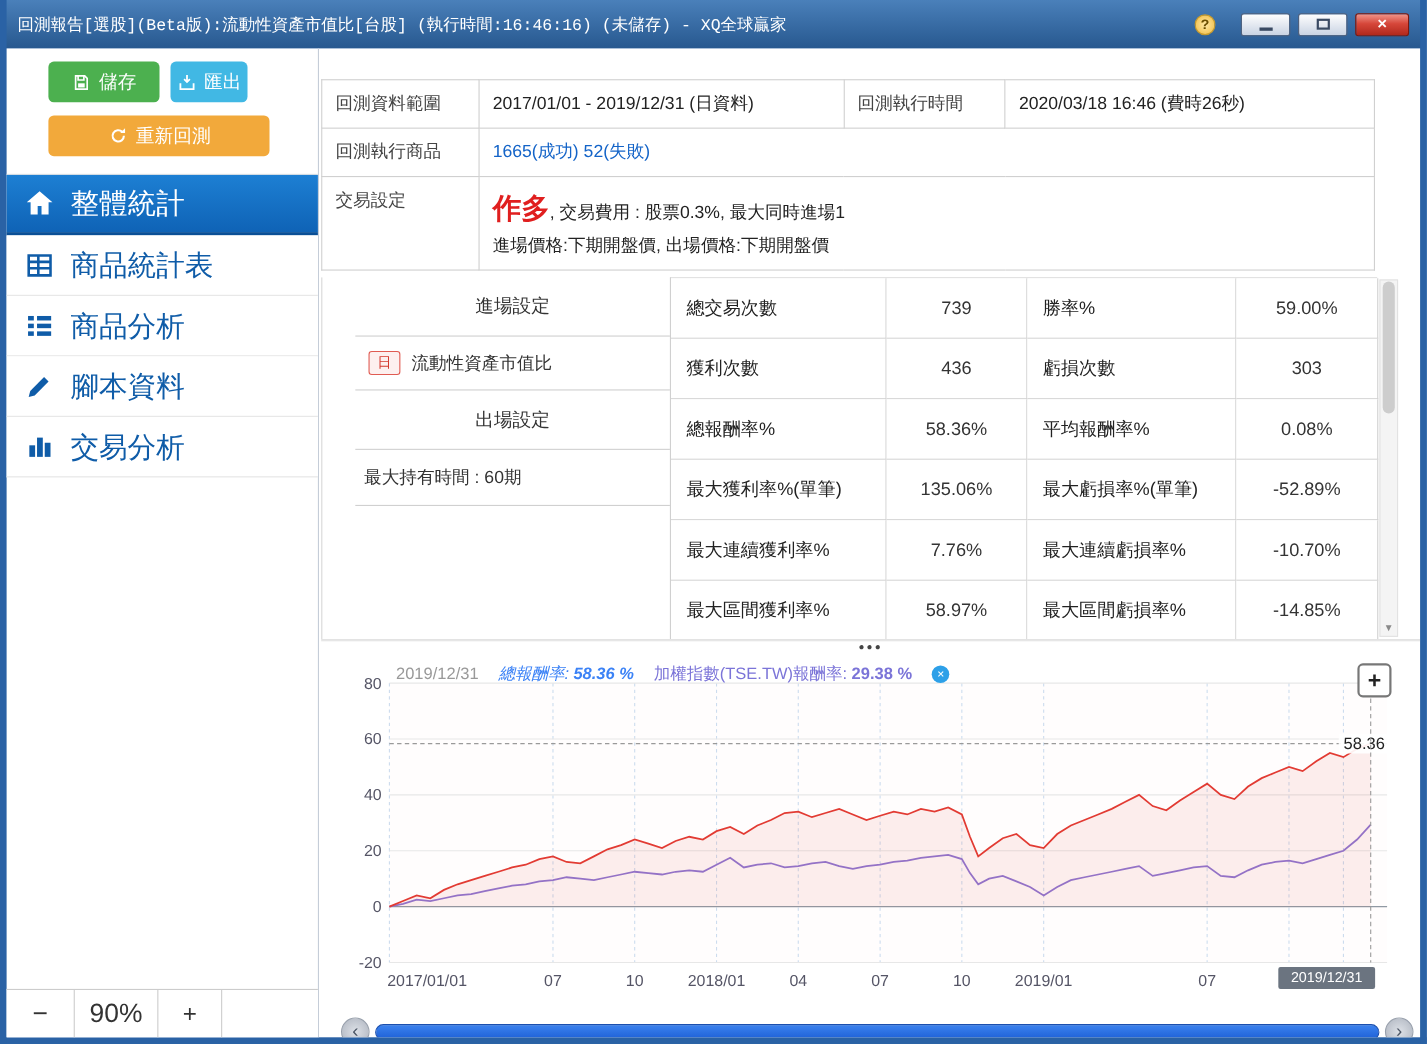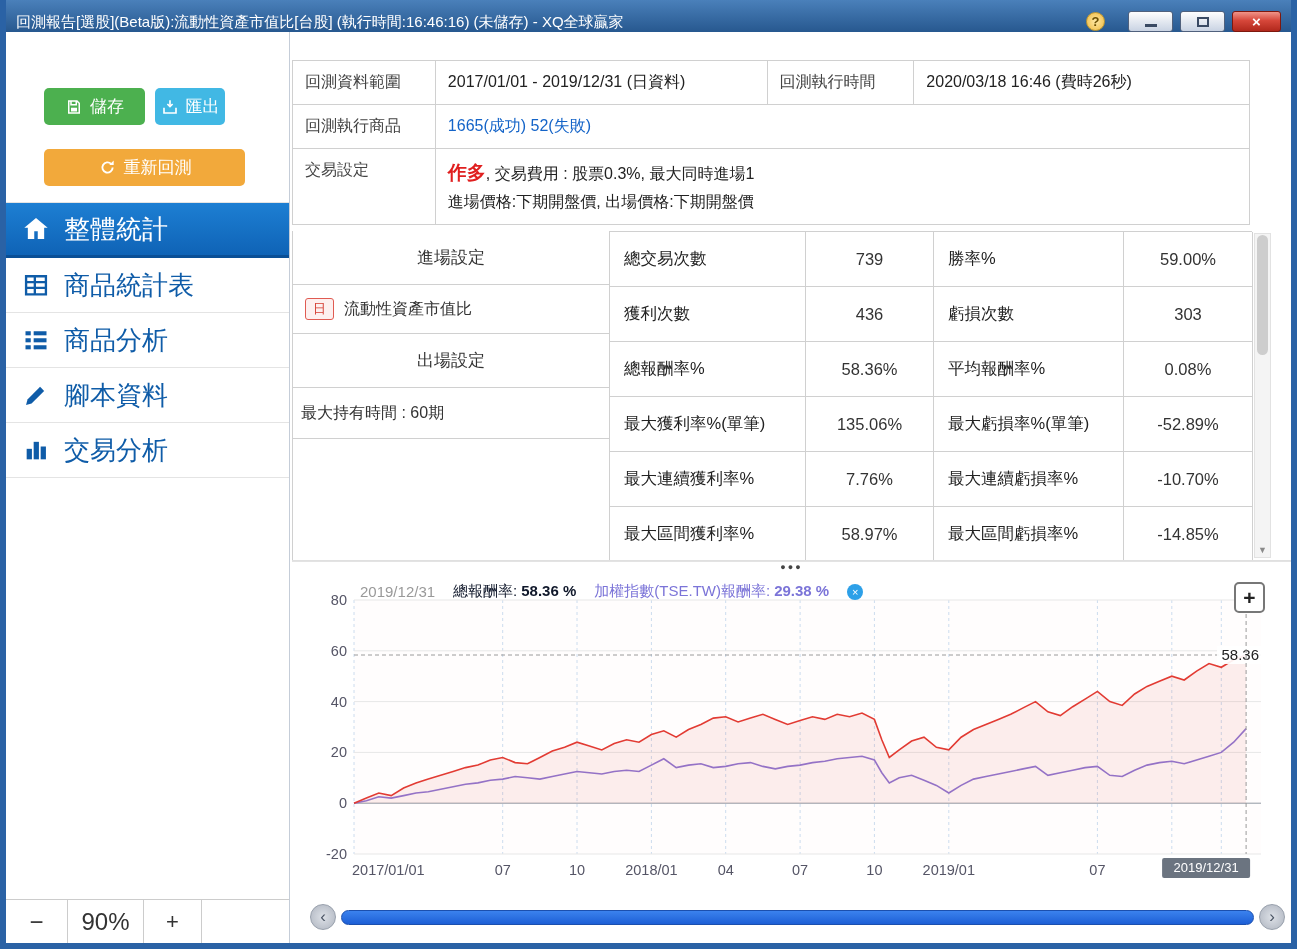--- a/index.html
+++ b/index.html
@@ -1,81 +1,81 @@
 <!DOCTYPE html>
 <html><head>
 <meta charset="utf-8">
 <style>
   * { box-sizing: border-box; margin: 0; padding: 0; }
   html,body { width:1297px; height:949px; }
   body { font-family:"Liberation Sans","DejaVu Sans",sans-serif; background:#2a62a5; position:relative; overflow:hidden; }
   .window { position:absolute; inset:0; border:6px solid #2a62a5; border-top:none; display:flex; flex-direction:column; }
 
   
-  .titlebar { height:32px; background:linear-gradient(#4a80ba,#27588f); color:#fff; display:flex; align-items:flex-end; padding:0 10px; font-size:15px; flex:0 0 auto; }
+  .titlebar { height:44px; background:linear-gradient(#4a80ba,#27588f); color:#fff; display:flex; align-items:center; padding:0 10px; font-size:15px; flex:0 0 auto;font-family:Liberation Mono, monospace; }
   .tb-title { white-space:nowrap; overflow:hidden; }
   .tb-right { margin-left:auto; display:flex; align-items:center; gap:7px; }
   .help-btn { width:19px; height:19px; border-radius:50%; background:radial-gradient(#ffe9a6,#efb93d); border:1px solid #c59a2e; color:#6b4e00; font-weight:bold; font-size:13px; display:flex; align-items:center; justify-content:center; margin-right:16px; }
   .tb-btn { width:45px; height:21px; border:1px solid #50617d; border-radius:3px; background:linear-gradient(#fefefe,#c9d3e3); display:flex; align-items:center; justify-content:center; }
   .glyph-min { width:12px; height:3px; background:#3a4a63; margin-top:8px; }
   .glyph-max { width:12px; height:10px; border:2px solid #3a4a63; background:transparent; }
   .tb-close { width:49px; height:21px; border:1px solid #7e180e; border-radius:3px; background:linear-gradient(#f09489,#d6473a 45%,#b1281c); color:#fff; font-size:15px; font-weight:bold; display:flex; align-items:center; justify-content:center; }
 
   
   .frame { flex:1; display:flex; background:#fff; min-height:0; }
 
   
   .sidebar { width:284px; border-right:1px solid #c5cdd8; position:relative; flex:0 0 auto; }
-  .btn-row { padding:12px 0 0 38px; display:flex; gap:10px;margin-top:44px; }
+  .btn-row { padding:12px 0 0 38px; display:flex; gap:10px; }
   .sb-btn { height:37px; border-radius:5px; color:#fff; font-size:17px; display:inline-flex; align-items:center; justify-content:center; gap:7px; border:none; cursor:pointer; font-family:inherit; }
   .btn-save { background:#4cb04f; width:101px; }
   .btn-export { background:#41b8e4; width:70px; }
-  .btn-rerun { background:#f2a93b; width:201px; margin:24px 0 0 38px; }
+  .btn-rerun { background:#f2a93b; width:201px; margin:12px 0 0 38px; }
   .nav { margin-top:16px; border-top:1px solid #e4e4e4; }
   .nav-item { height:55px; display:flex; align-items:center; gap:14px; padding-left:16px; font-size:26px; color:#0f5ca8; border-bottom:1px solid #e4e4e4; background:#fff; cursor:pointer; }
   .nav-item.active { background:linear-gradient(#1d7fd3,#0f63b6); color:#fff; border-bottom:3px solid #0a4f96;text-align:center; }
   .nav-icon { width:28px; height:28px; flex:0 0 auto; }
   .zoombar { position:absolute; bottom:0; left:0; right:0; height:44px; border-top:1px solid #ccc; display:flex; background:#fff; }
   .zoom-cell { border-right:1px solid #ccc; display:flex; align-items:center; justify-content:center; font-size:24px; color:#333; }
   .zoom-minus { width:62px; font-size:24px; }
   .zoom-level { width:76px; }
   .zoom-plus { width:58px; font-size:22px; }
 
   
   .main { flex:1; position:relative; overflow:hidden; padding-top:28px; }
 
   table.info { margin-left:2px; width:958px; border-collapse:collapse; font-size:16px; color:#222; }
   table.info td { border:1px solid #d0d0d0; padding:11px 12px; }
   td.lbl { color:#444; }
   .blue-val { color:#1464c8; }
-  .dir-long { color:#e01f1f; font-size:19px; font-weight:bold; }
+  .dir-long { color:#e01f1f; font-size:26px; font-weight:bold; }
   .trade-line2 { display:block; margin-top:6px; }
 
   .stats-row { display:flex; margin:6px 0 0 2px; height:330px; overflow:hidden; border-top:0px; position:relative; border-bottom:1px solid #e0e0e0; }
-  .settings { width:317px; border-left:1px solid #d0d0d0; font-size:16px; color:#333; }
+  .settings { width:317px; border-left:1px solid #d0d0d0; font-size:16px; color:#333;padding-left:30px; }
   .set-hd { height:54px; line-height:54px; text-align:center; font-size:17px; border-bottom:1px solid #d0d0d0; }
   .script-line { height:49px; display:flex; align-items:center; gap:10px; padding-left:12px; border-bottom:1px solid #d0d0d0; }
   .day-badge { border:1px solid #e05b52; color:#d43b30; background:#fdf0ef; font-size:13px; padding:1px 7px; border-radius:3px; }
   .exit-rule { height:51px; display:flex; align-items:center; padding-left:8px; border-bottom:1px solid #d0d0d0; }
   .stats-grid { width:643px; display:grid; grid-template-columns:196px 128px 190px 129px; grid-auto-rows:55px; font-size:16.5px; border-left:1px solid #d0d0d0; border-top:1px solid #d0d0d0; margin-top:0; }
   .cell { border-right:1px solid #d0d0d0; border-bottom:1px solid #d0d0d0; display:flex; align-items:center; color:#222; background:#fff; }
   .cell.lab { padding-left:14px;text-align:right; }
   .cell.val { justify-content:center; color:#333; }
   .red { color:#e01f1f; }
   .v-scroll { position:absolute; left:962px; top:2px; bottom:2px; width:17px; background:#f4f4f4; border:1px solid #e2e2e2; }
   .v-thumb { position:absolute; top:1px; left:2px; width:11px; height:120px; background:#cdcdcd; border-radius:6px; }
   .v-arrow { position:absolute; bottom:2px; left:0; right:0; text-align:center; font-size:9px; color:#8a8a8a; }
 
   .splitter { height:13px; margin-left:2px; border-top:1px solid #e3e3e3; text-align:center; color:#444; font-size:9px; letter-spacing:2px; line-height:11px; }
 
   
   .chart-wrap { position:relative; margin:4px 0 0 20px; width:963px; }
   .legend { position:absolute; top:4px; left:50px; display:flex; gap:18px; font-size:15px; align-items:center; z-index:2; }
   .leg-date { color:#999; }
-  .leg-s1 { color:#0f172a; }
+  .leg-s1 { color:#3b82f6;font-style:italic; }
   .leg-s2 { color:#7b74d8; }
   .leg-val { font-weight:bold; margin-left:4px; }
   .leg-close { width:16px; height:16px; border-radius:50%; background:#2da0e8; color:#fff; font-size:11px; display:inline-flex; align-items:center; justify-content:center; cursor:pointer; }
   .chart-zoom { position:absolute; top:4px; right:8px; width:31px; height:31px; border:2px solid #777; border-radius:5px; background:#fff; font-size:21px; font-weight:bold; color:#222; display:flex; align-items:center; justify-content:center; z-index:2; cursor:pointer; }
   #chart-svg { display:block; }
   #chart-svg text.ax { fill:#556; font-size:14.5px; font-family:"Liberation Sans","DejaVu Sans",sans-serif; }
   #chart-svg text.mk { fill:#222; font-size:15px; }
   #chart-svg text.tt { fill:#fff; font-size:13px; }
   .hscroll { display:flex; align-items:center; gap:5px; margin-top:2px; width:975px; }
   .hs-btn { width:26px; height:26px; border-radius:50%; background:radial-gradient(#dde1e7,#aeb4bf); border:1px solid #98a0ac; display:flex; align-items:center; justify-content:center; color:#4c5665; font-size:17px; cursor:pointer; flex:0 0 auto; }

